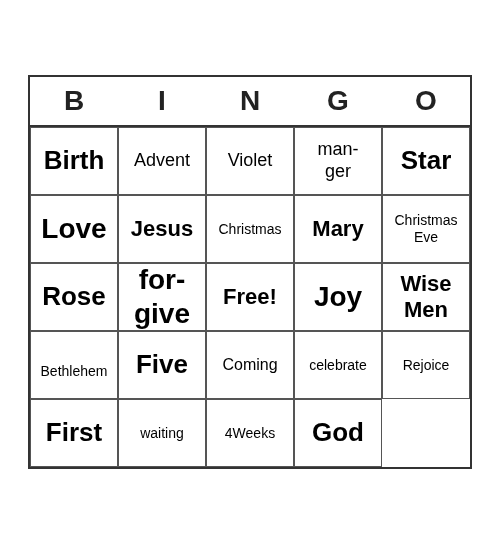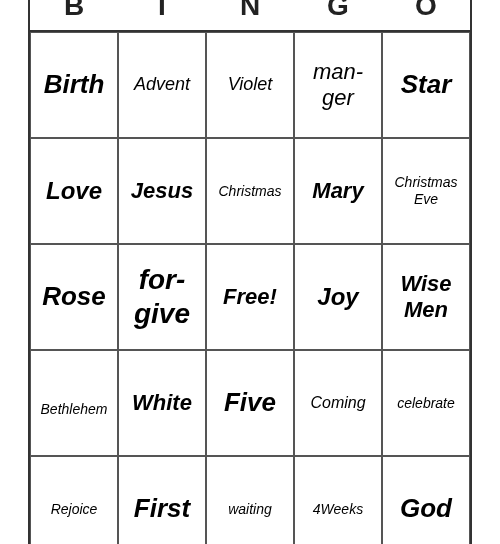--- a/index.html
+++ b/index.html
@@ -34,29 +34,28 @@
       font-weight: bold;
       color: #222;
     }
     .bingo-grid {
       display: grid;
       grid-template-columns: repeat(5, 88px);
       border-top: 2px solid #333;
     }
     .bingo-cell {
       width: 88px;
-      height: 106px;
+      height: 68px;
       border: 1px solid #555;
       display: flex;
       align-items: center;
       justify-content: center;
       text-align: center;
       padding: 4px;
       line-height: 1.2;
-      font-style: italic;
     }
   </style>
 </head>
 <body>
 
 <div class="bingo-card">
   <div class="bingo-header">
   <div class="bingo-header-cell">B</div>
       <div class="bingo-header-cell">I</div>
       <div class="bingo-header-cell">N</div>
@@ -67,28 +66,28 @@
   <div class="bingo-cell">
         <span style="font-size: 26px; font-weight: bold; white-space: pre-line; text-align: center; line-height: 1.2;">Birth</span>
       </div>
       <div class="bingo-cell">
         <span style="font-size: 18px; font-weight: normal; white-space: pre-line; text-align: center; line-height: 1.2;">Advent</span>
       </div>
       <div class="bingo-cell">
         <span style="font-size: 18px; font-weight: normal; white-space: pre-line; text-align: center; line-height: 1.2;">Violet</span>
       </div>
       <div class="bingo-cell">
-        <span style="font-size: 22px; font-weight: normal; white-space: pre-line; text-align: center; line-height: 1.2;">man-
+        <span style="font-size: 18px; font-weight: normal; white-space: pre-line; text-align: center; line-height: 1.2;">man-
 ger</span>
       </div>
       <div class="bingo-cell">
         <span style="font-size: 26px; font-weight: bold; white-space: pre-line; text-align: center; line-height: 1.2;">Star</span>
       </div>
       <div class="bingo-cell">
-        <span style="font-size: 24px; font-weight: bold; white-space: pre-line; text-align: center; line-height: 1.2;">Love</span>
+        <span style="font-size: 28px; font-weight: bold; white-space: pre-line; text-align: center; line-height: 1.2;">Love</span>
       </div>
       <div class="bingo-cell">
         <span style="font-size: 22px; font-weight: bold; white-space: pre-line; text-align: center; line-height: 1.2;">Jesus</span>
       </div>
       <div class="bingo-cell">
         <span style="font-size: 14px; font-weight: normal; white-space: pre-line; text-align: center; line-height: 1.2;">Christmas</span>
       </div>
       <div class="bingo-cell">
         <span style="font-size: 22px; font-weight: bold; white-space: pre-line; text-align: center; line-height: 1.2;">Mary</span>
       </div>
@@ -100,31 +99,28 @@
         <span style="font-size: 26px; font-weight: bold; white-space: pre-line; text-align: right; line-height: 1.2;">Rose</span>
       </div>
       <div class="bingo-cell">
         <span style="font-size: 28px; font-weight: bold; white-space: pre-line; text-align: center; line-height: 1.2;">for-
 give</span>
       </div>
       <div class="bingo-cell">
         <span style="font-size: 22px; font-weight: bold; white-space: pre-line; text-align: center; line-height: 1.2;">Free!</span>
       </div>
       <div class="bingo-cell">
-        <span style="font-size: 24px; font-weight: bold; white-space: pre-line; text-align: center; line-height: 1.2;">Joy</span>
+        <span style="font-size: 28px; font-weight: bold; white-space: pre-line; text-align: center; line-height: 1.2;">Joy</span>
       </div>
       <div class="bingo-cell">
         <span style="font-size: 22px; font-weight: bold; white-space: pre-line; text-align: center; line-height: 1.2;">Wise
 Men</span>
       </div>
       <div class="bingo-cell">
         <span style="font-size: 14px; font-weight: normal; white-space: pre-line; text-align: center; line-height: 1.2; margin-top: 13px;">Bethlehem</span>
-      </div>
-      <div class="bingo-cell">
-        <span style="font-size: 22px; font-weight: bold; white-space: pre-line; text-align: center; line-height: 1.2;">White</span>
       </div>
       <div class="bingo-cell">
         <span style="font-size: 26px; font-weight: bold; white-space: pre-line; text-align: center; line-height: 1.2;">Five</span>
       </div>
       <div class="bingo-cell">
         <span style="font-size: 16px; font-weight: normal; white-space: pre-line; text-align: center; line-height: 1.2;">Coming</span>
       </div>
       <div class="bingo-cell">
         <span style="font-size: 14px; font-weight: normal; white-space: pre-line; text-align: center; line-height: 1.2;">celebrate</span>
       </div>

